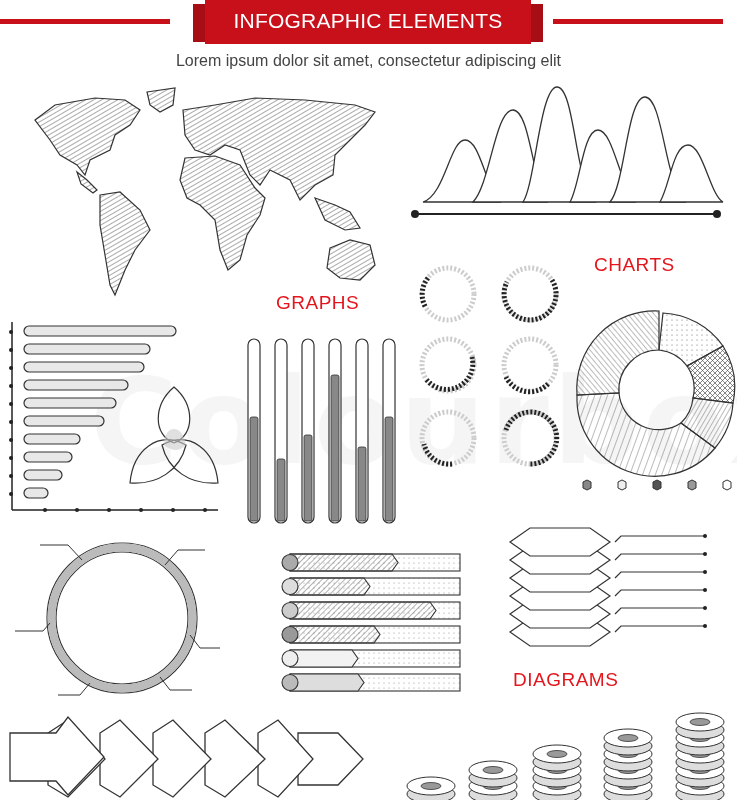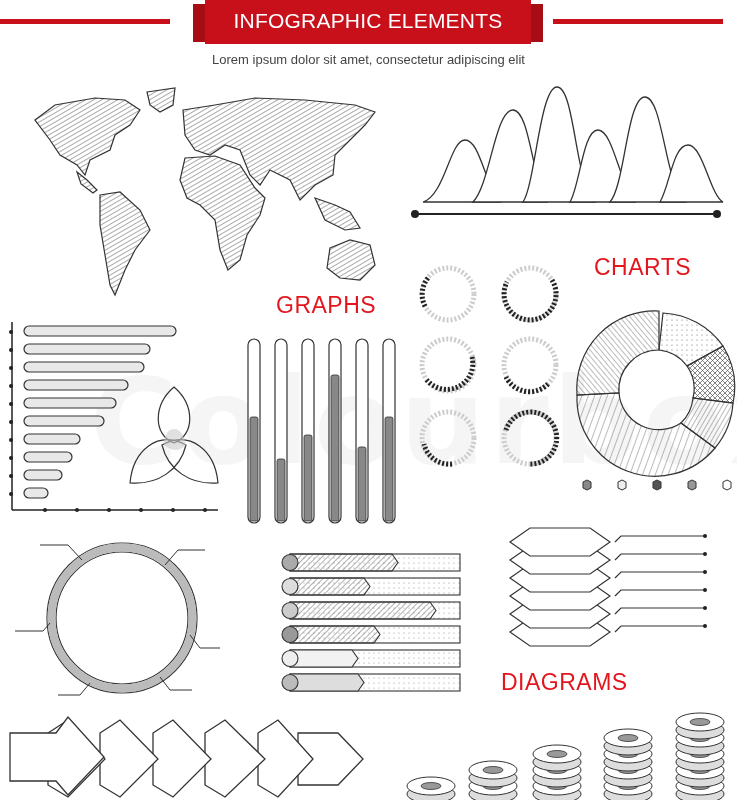--- a/index.html
+++ b/index.html
@@ -1,22 +1,22 @@
 <!DOCTYPE html>
 <html><head>
 <meta charset="utf-8">
 <style>
   html, body { margin: 0; padding: 0; background: #ffffff; }
   body { width: 737px; height: 800px; position: relative; overflow: hidden; font-family: "Liberation Sans", sans-serif; }
   .header-line { position: absolute; top: 19px; height: 5px; background: #c8101a; }
   .ribbon { position: absolute; left: 205px; top: 0; width: 326px; height: 44px; background: #c8101a; color: #fff;
             font-size: 21px; text-align: center; line-height: 42px; letter-spacing: 0.2px; }
   .ribbon-tail { position: absolute; top: 4px; width: 12px; height: 38px; background: #a70d15; }
-  .subtitle { position: absolute; left: 0; top: 52px; width: 737px; text-align: center; font-size: 13px; color: #444; }
-  .section-title { position: absolute; color: #e3161e; font-size: 23px; letter-spacing: 0.5px; }
+  .subtitle { position: absolute; left: 0; top: 52px; width: 737px; text-align: center; font-size: 16px; color: #444; }
+  .section-title { position: absolute; color: #e3161e; font-size: 19px; letter-spacing: 0.5px; }
   .watermark { position: absolute; left: 90px; top: 352px; font-size: 120px; font-weight: bold; color: rgba(200,200,200,0.18);
                letter-spacing: 4px; pointer-events: none; font-family: "DejaVu Sans", sans-serif; }
   svg { position: absolute; overflow: visible; }
 </style>
 </head>
 <body>
 
 <div class="header-line" style="left:0;width:170px;"></div>
 <div class="header-line" style="left:553px;width:170px;"></div>
 <div class="ribbon-tail" style="left:193px;"></div>
@@ -61,21 +61,21 @@
     <path d="M205,117 C220,100 222,12 240,12 C258,12 260,100 280,117 Z"></path>
     <path d="M255,117 C265,100 268,60 283,60 C298,60 305,110 318,117 Z"></path>
   </g>
   <line x1="10" y1="129" x2="312" y2="129" stroke="#222" stroke-width="2"></line>
   <circle cx="10" cy="129" r="4" fill="#222"></circle>
   <circle cx="312" cy="129" r="4" fill="#222"></circle>
 </svg>
 
 <div class="section-title" style="left:594px;top:254px;">CHARTS</div>
 <div class="section-title" style="left:252px;top:292px;margin-left:24px;">GRAPHS</div>
-<div class="section-title" style="left:501px;top:669px;">DIAGRAMS</div>
+<div class="section-title" style="left:513px;top:669px;">DIAGRAMS</div>
 
 <svg style="left:8px;top:320px;" width="210" height="195" viewBox="0 0 210 195">
   <line x1="4" y1="2" x2="4" y2="190" stroke="#222" stroke-width="1.5"></line>
   <line x1="4" y1="190" x2="210" y2="190" stroke="#222" stroke-width="1.5"></line>
   <g fill="#222">
     <circle cx="3" cy="12" r="2"></circle>
       <circle cx="3" cy="30" r="2"></circle>
       <circle cx="3" cy="48" r="2"></circle>
       <circle cx="3" cy="66" r="2"></circle>
       <circle cx="3" cy="84" r="2"></circle>

